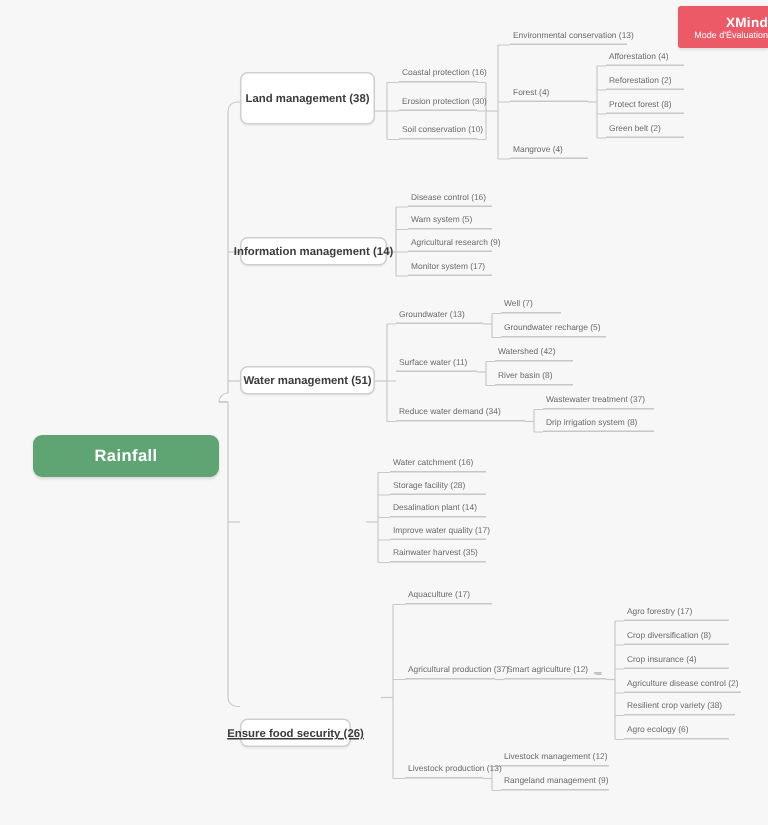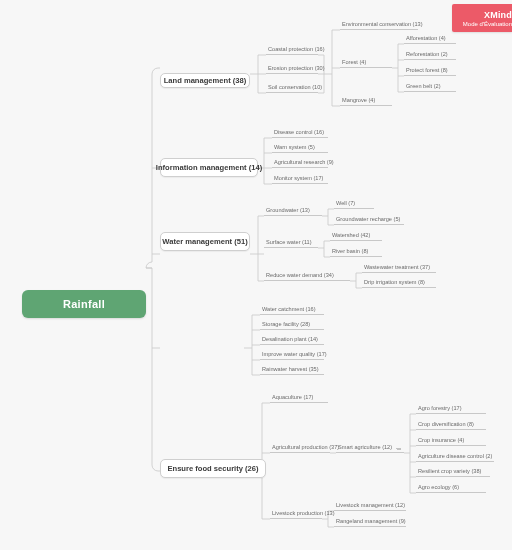--- a/index.html
+++ b/index.html
@@ -144,28 +144,28 @@
     </g>
   </svg>
 
   <div class="watermark" style="left:452px;top:4px;width:60px;height:28px;">
     <div class="wm-title">XMind</div>
     <div class="wm-sub">Mode d'Évaluation</div>
   </div>
 
   <div class="node root" style="left:22px;top:254px;width:124px;height:28px;">Rainfall</div>
 
-  <div class="node l1" style="left:160px;top:73px;width:90px;height:15px;">Land management (38)</div>
+  <div class="node l1" style="left:160px;top:48px;width:90px;height:35px;">Land management (38)</div>
 
   <div class="node l1" style="left:160px;top:158px;width:98px;height:19px;">Information management (14)</div>
 
-  <div class="node l1" style="left:160px;top:232px;width:90px;height:19px;">Water management (51)</div>
-
-
-  <div class="node l1" style="left:160px;top:459px;width:106px;height:19px;">Ensure food security (26)</div>
+  <div class="node l1" style="left:160px;top:244px;width:90px;height:19px;">Water management (51)</div>
+
+
+  <div class="node l1" style="left:160px;top:479px;width:74px;height:19px;text-decoration:underline;">Ensure food security (26)</div>
 
   <div class="node leaf" style="left:266px;top:44px;width:52px;height:11px;">
       <span class="lbl">Coastal protection (16)</span>
     </div>
   <div class="node leaf" style="left:266px;top:63px;width:52px;height:11px;">
       <span class="lbl">Erosion protection (30)</span>
     </div>
   <div class="node leaf" style="left:266px;top:82px;width:52px;height:11px;">
       <span class="lbl">Soil conservation (10)</span>
     </div>

